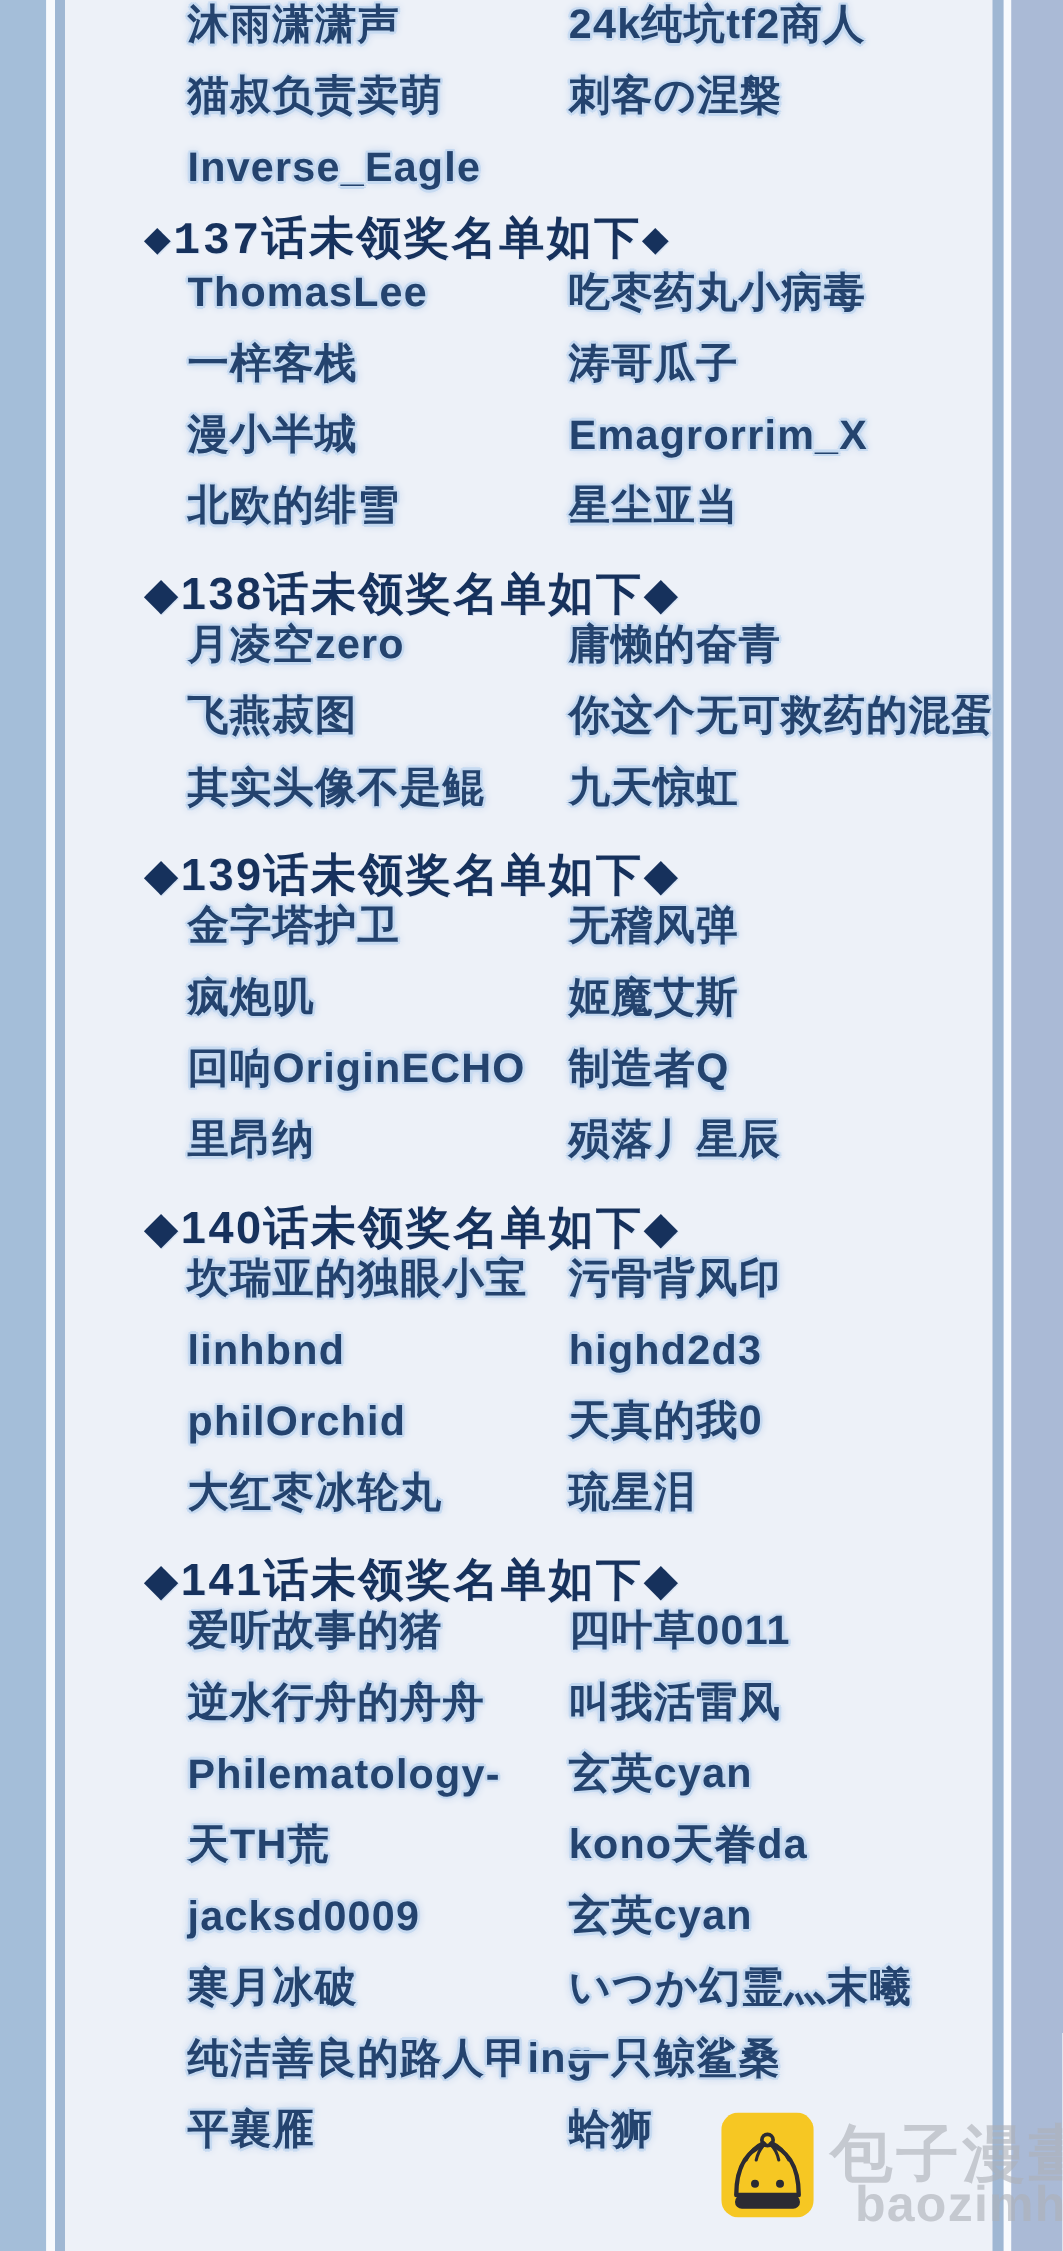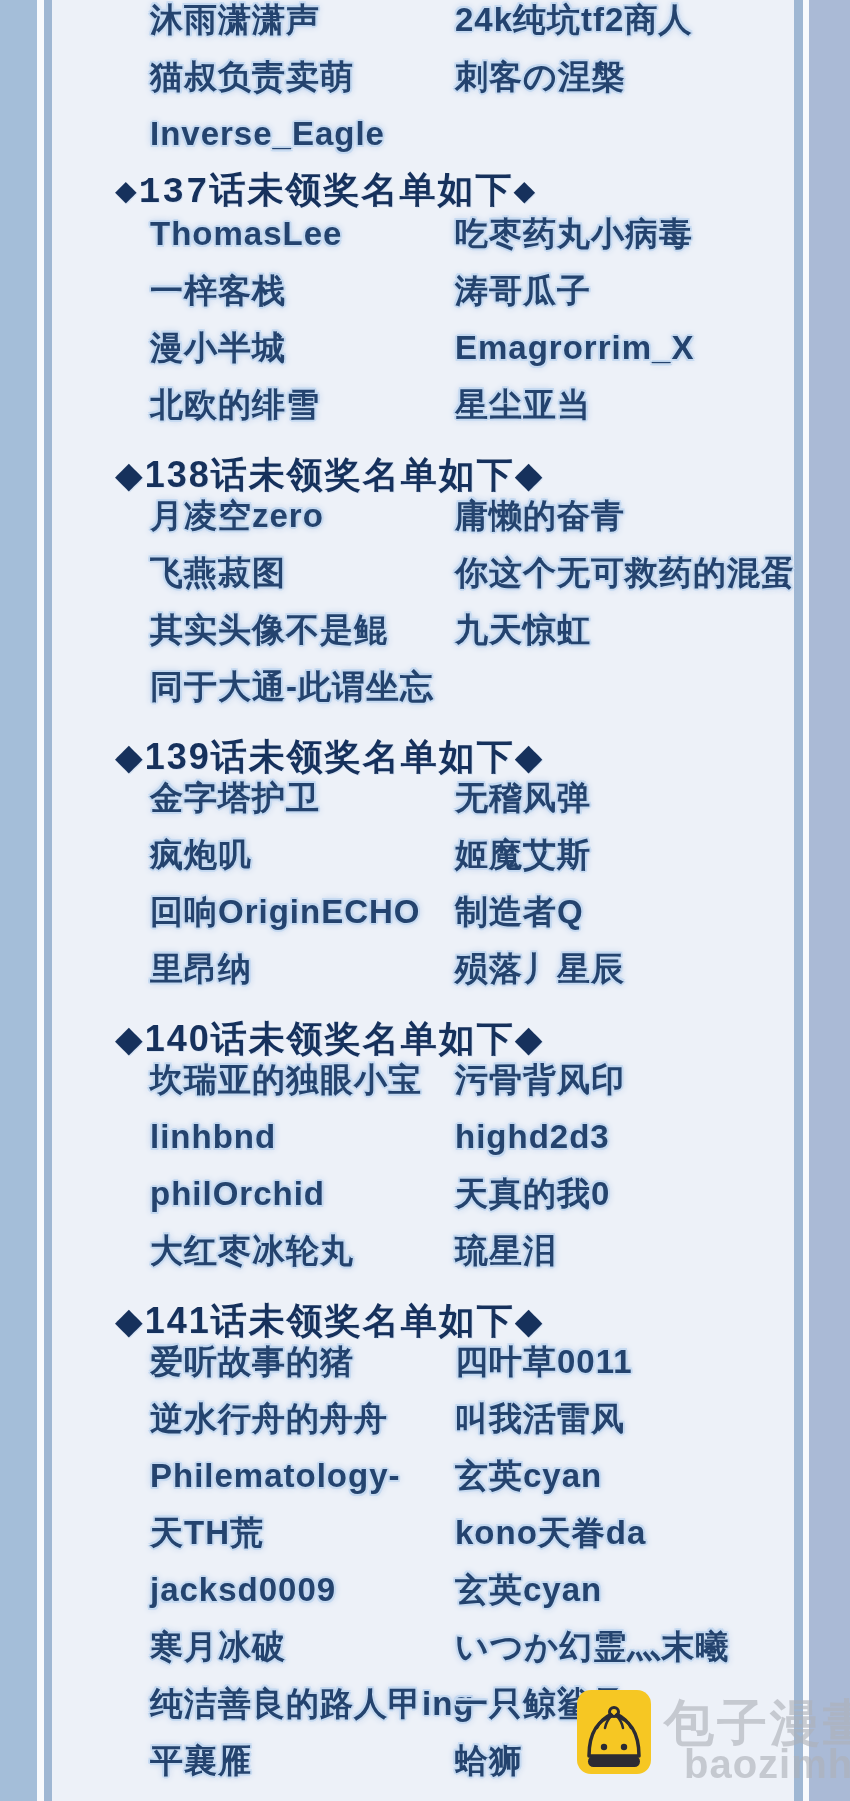--- a/index.html
+++ b/index.html
@@ -109,24 +109,20 @@
         <span class="nm left">月凌空zero</span>
         <span class="nm right">庸懒的奋青</span>
       </div>
       <div class="row">
         <span class="nm left">飞燕菽图</span>
         <span class="nm right">你这个无可救药的混蛋</span>
       </div>
       <div class="row">
         <span class="nm left">其实头像不是鲲</span>
         <span class="nm right">九天惊虹</span>
-      </div>
-      <div class="row">
-        <span class="nm left">同于大通-此谓坐忘</span>
-        <span class="nm right"></span>
       </div>
       <div class="heading">◆139话未领奖名单如下◆</div>
       <div class="row">
         <span class="nm left">金字塔护卫</span>
         <span class="nm right">无稽风弹</span>
       </div>
       <div class="row">
         <span class="nm left">疯炮叽</span>
         <span class="nm right">姬魔艾斯</span>
       </div>

